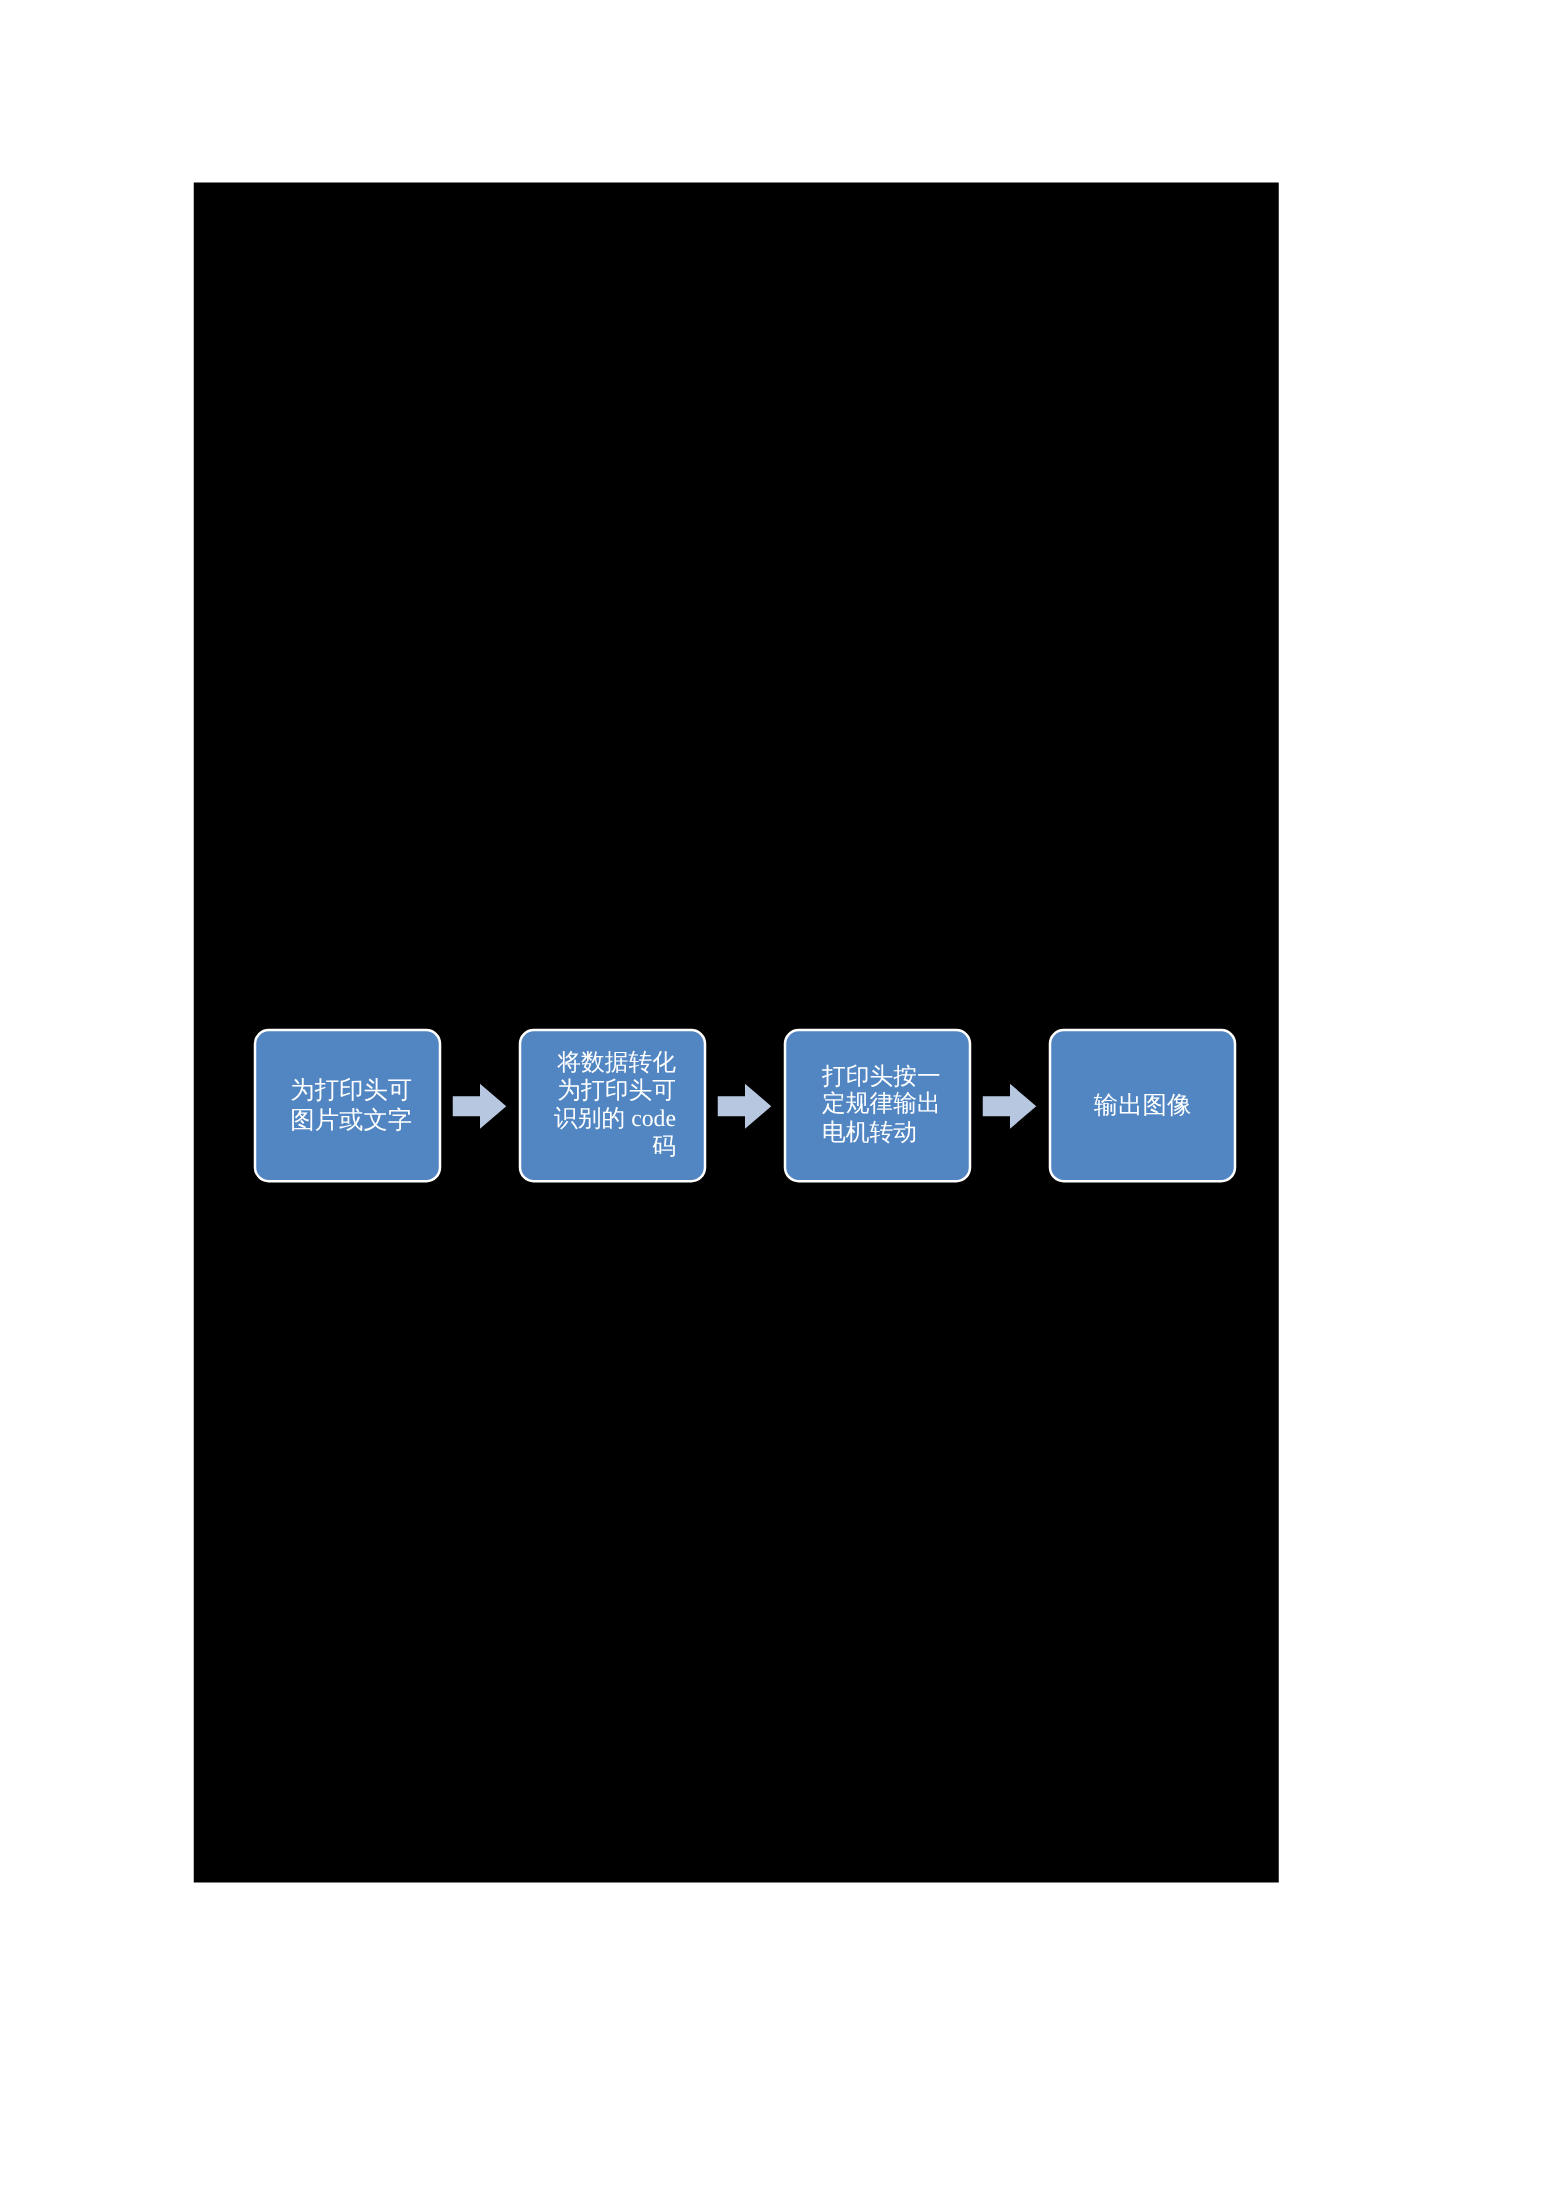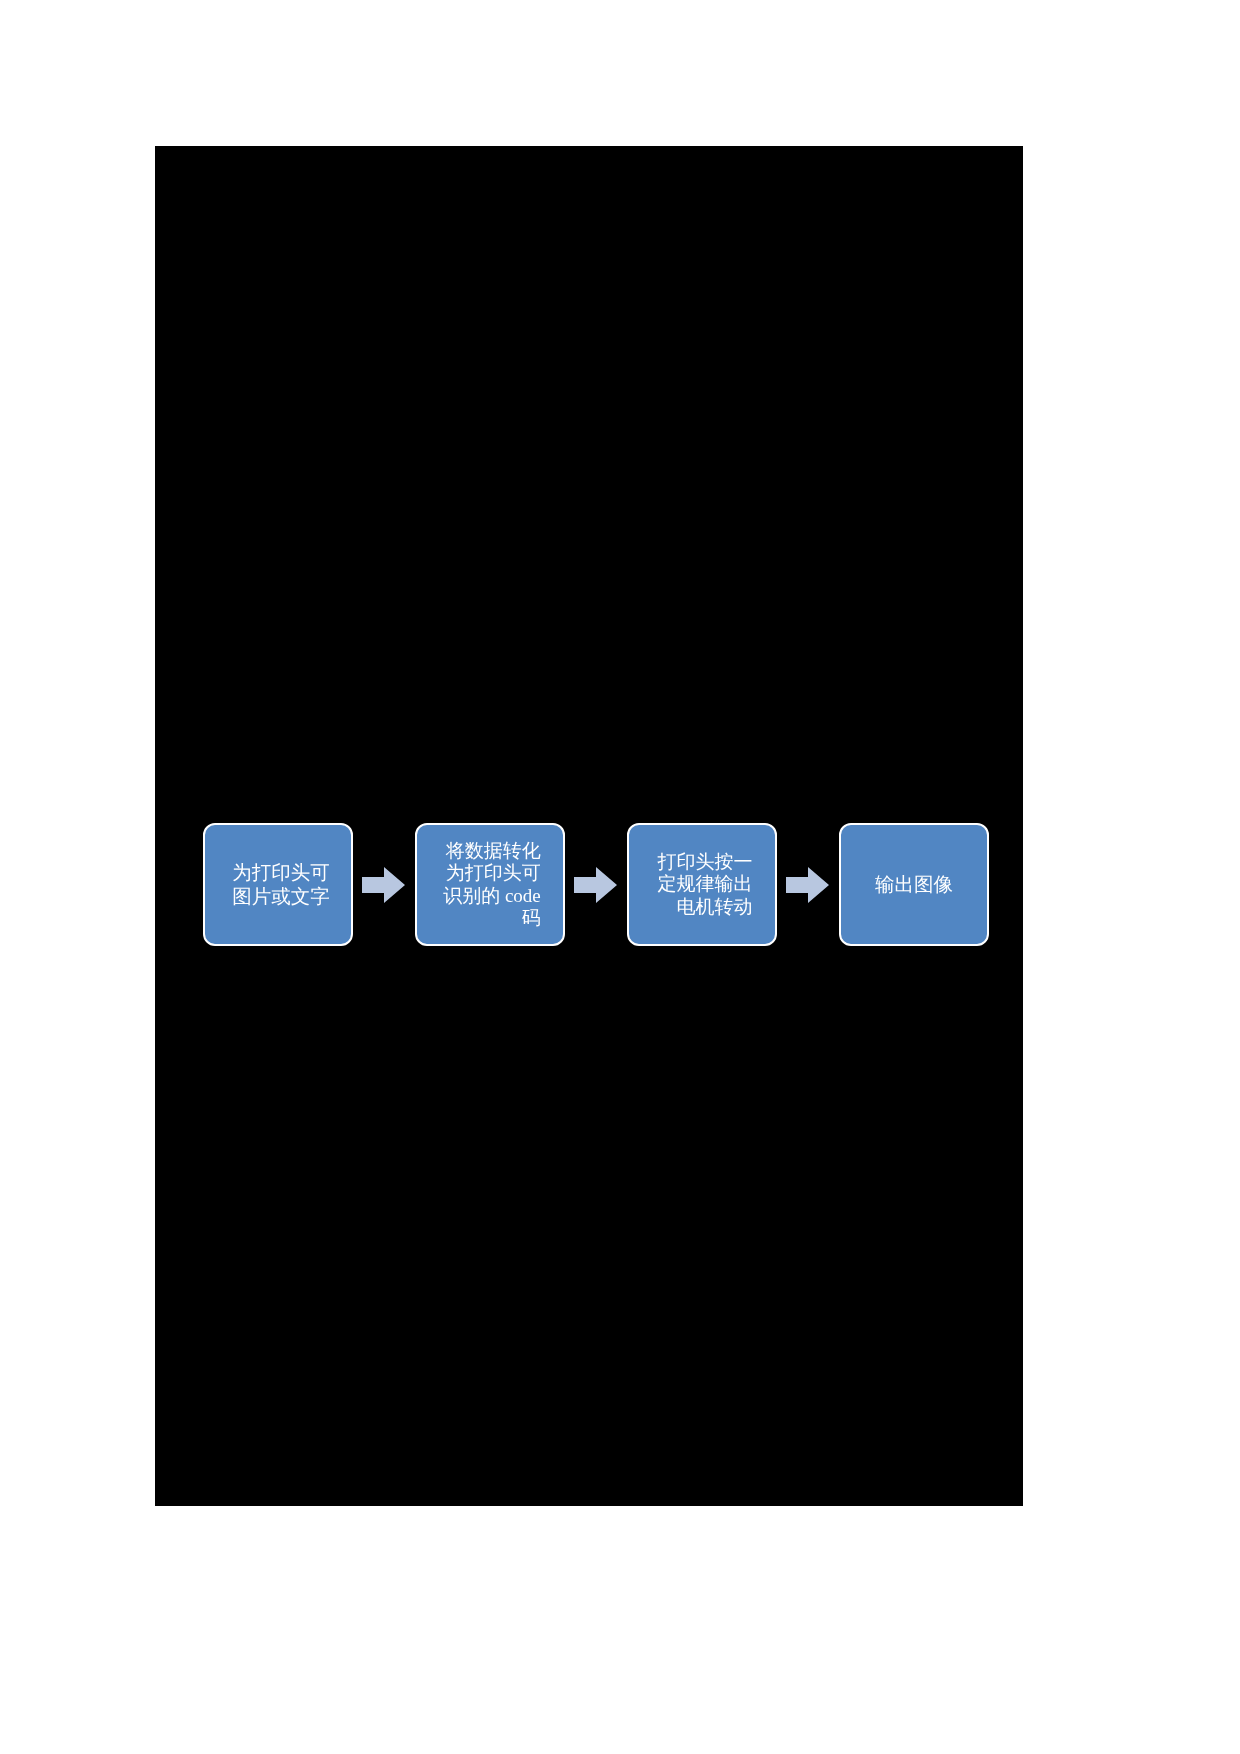--- a/index.html
+++ b/index.html
@@ -82,21 +82,21 @@
     align-items: center;
     justify-content: center;
   }
   .flow-arrow svg {
     display: block;
   }
 
   
   .node-1 .node-text { text-align: left; padding-left: 6px; }
   .node-2 .node-text { text-align: right; padding-left: 4px; }
-  .node-3 .node-text { text-align: right; padding-left: 6px; font-family: Liberation Serif, serif; }
+  .node-3 .node-text { text-align: left; padding-left: 6px; font-family: Liberation Serif, serif; }
   .node-4 .node-text { text-align: right; }
 </style>
 </head>
 <body>
 
 <div id="page">
 
   <div id="content-region">
 
     <div id="flowchart">

